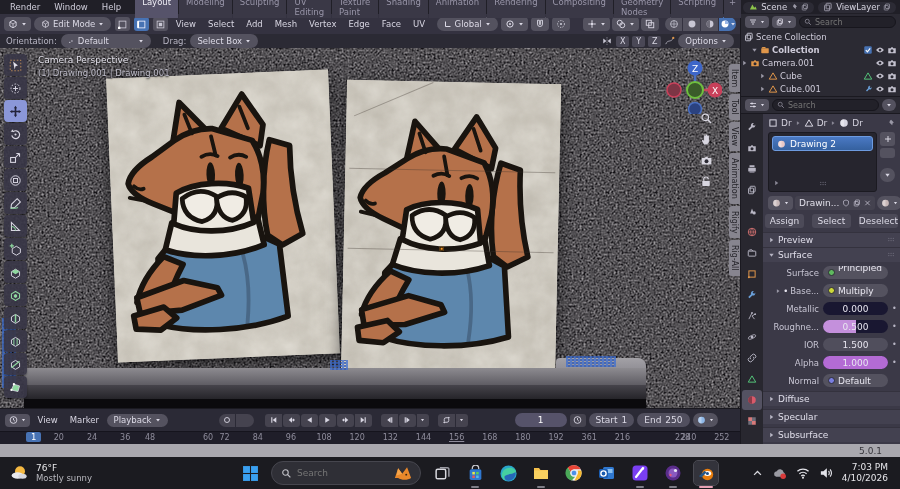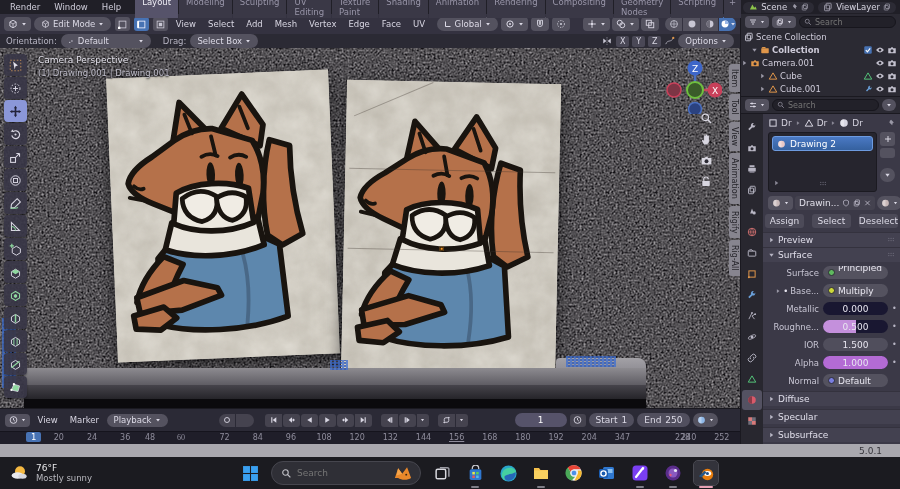--- a/index.html
+++ b/index.html
@@ -1173,34 +1173,34 @@
             <use href="#i-caret-d"></use>
           </svg>
         </div>
     </div>
     <div class="tl-ruler" id="ruler">
         <span class="tick cur" style="left: 26px;">1</span>
         <span class="tick" style="left: 53.7875px;">20</span>
         <span class="tick" style="left: 86.9375px;">24</span>
         <span class="tick" style="left: 120.087px;">36</span>
         <span class="tick" style="left: 145px;">48</span>
-        <span class="tick" style="left: 177px; font-family: Liberation Serif, serif;">60</span>
+        <span class="tick" style="left: 203px;">60</span>
         <span class="tick" style="left: 219.537px;">72</span>
         <span class="tick" style="left: 252.688px;">84</span>
         <span class="tick" style="left: 285.837px;">96</span>
         <span class="tick" style="left: 316.387px;">108</span>
         <span class="tick" style="left: 349.538px;">120</span>
         <span class="tick" style="left: 382.688px;">132</span>
         <span class="tick" style="left: 415.837px;">144</span>
         <span class="tick" style="left: 448.988px; text-decoration: underline;">156</span>
         <span class="tick" style="left: 482.137px;">168</span>
         <span class="tick" style="left: 515.288px;">180</span>
         <span class="tick" style="left: 548.438px;">192</span>
-        <span class="tick" style="left: 581.587px;">204</span>
-        <span class="tick" style="left: 614.737px;">347</span>
+        <span class="tick" style="left: 581.587px;">361</span>
+        <span class="tick" style="left: 614.737px;">216</span>
         <span class="tick" style="left: 647.888px; margin-left: 27px;">228</span>
         <span class="tick" style="left: 681.038px;">240</span>
         <span class="tick" style="left: 714.188px;">252</span>
       </div>
   </div>
 
   <div class="statusbar">
     <span>5.0.1</span>
   </div>
 
@@ -1299,14 +1299,35 @@
       </div>
       <div class="appico activeapp">
         <svg width="19" height="19" viewBox="0 0 20 20">
             <circle cx="11" cy="11" r="6" fill="#e87d0d"></circle>
             <ellipse cx="11" cy="10" rx="4" ry="2.6" fill="#fff"></ellipse>
             <circle cx="11" cy="10" r="1.6" fill="#1d4e88"></circle>
             <path d="M2 13l6-6 2 2-5 5z" fill="#265787"></path>
           </svg>
       </div>
     </div>
+    <div class="tray">
+      <svg width="11" height="11" viewBox="0 0 16 16">
+          <path d="M3 10l5-5 5 5" fill="none" stroke="#d8d8de" stroke-width="1.8"></path>
+        </svg>
+      <svg width="15" height="13" viewBox="0 0 18 16">
+          <path d="M5 12a3.5 3.5 0 0 1 .6-6.9A4.5 4.5 0 0 1 14 6.5 3 3 0 0 1 14 12z" fill="#9a9aa2"></path>
+          <circle cx="13.5" cy="11.5" r="3.4" fill="#d83a3a"></circle>
+        </svg>
+      <svg width="14" height="12" viewBox="0 0 16 14">
+          <path d="M1.5 5A9.5 9.5 0 0 1 14.5 5M3.8 7.8a6.2 6.2 0 0 1 8.4 0M6 10.4a3 3 0 0 1 4 0" fill="none" stroke="#e4e4ea" stroke-width="1.5"></path>
+          <circle cx="8" cy="12.4" r="1.2" fill="#e4e4ea"></circle>
+        </svg>
+      <svg width="14" height="12" viewBox="0 0 16 14">
+          <path d="M2 5h3l4-3.5v11L5 9H2z" fill="#e4e4ea"></path>
+          <path d="M11 4.5a4.5 4.5 0 0 1 0 5M12.8 2.8a7 7 0 0 1 0 8.4" fill="none" stroke="#e4e4ea" stroke-width="1.3"></path>
+        </svg>
+      <div class="clock">
+        <div>7:03 PM</div>
+        <div>4/10/2026</div>
+      </div>
+    </div>
   </div>
 </div>
 
 </body></html>

